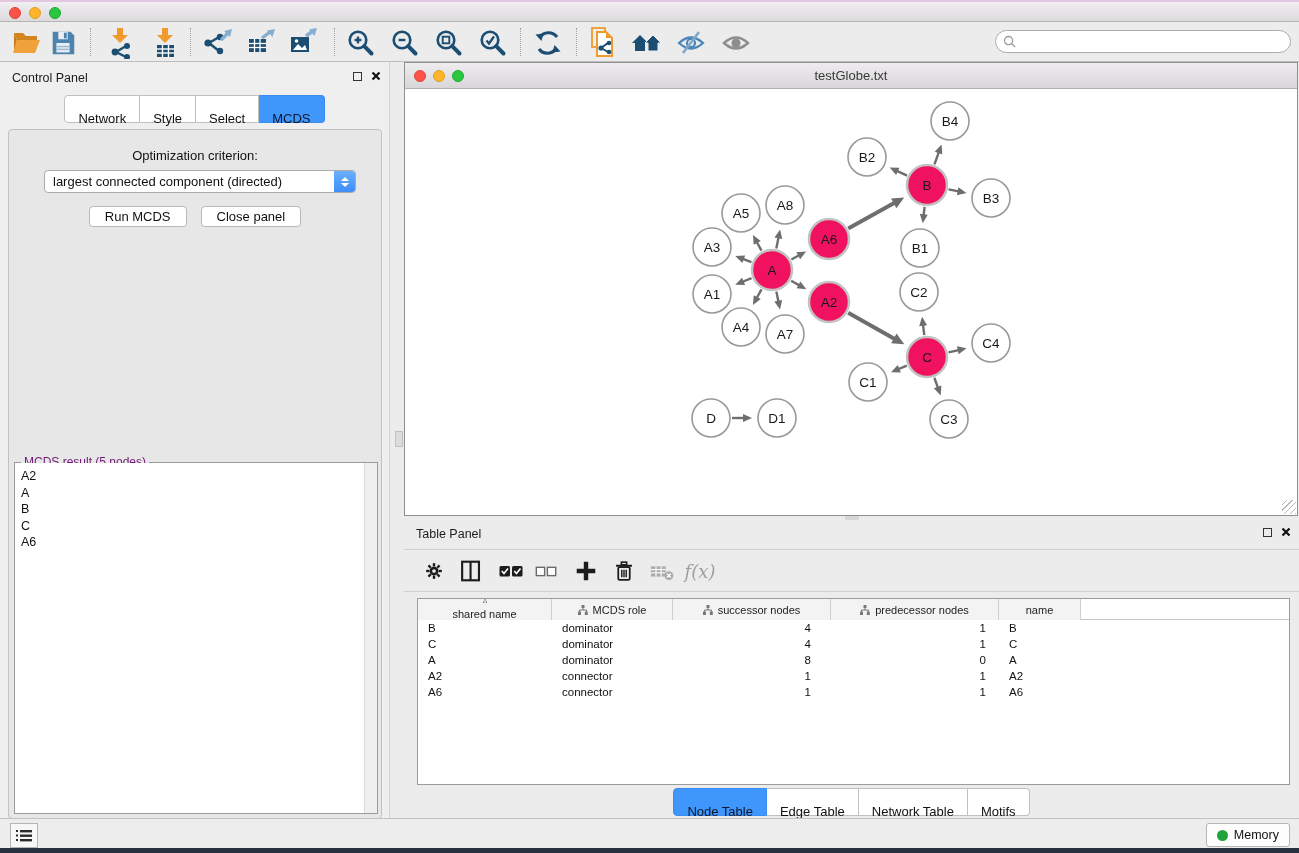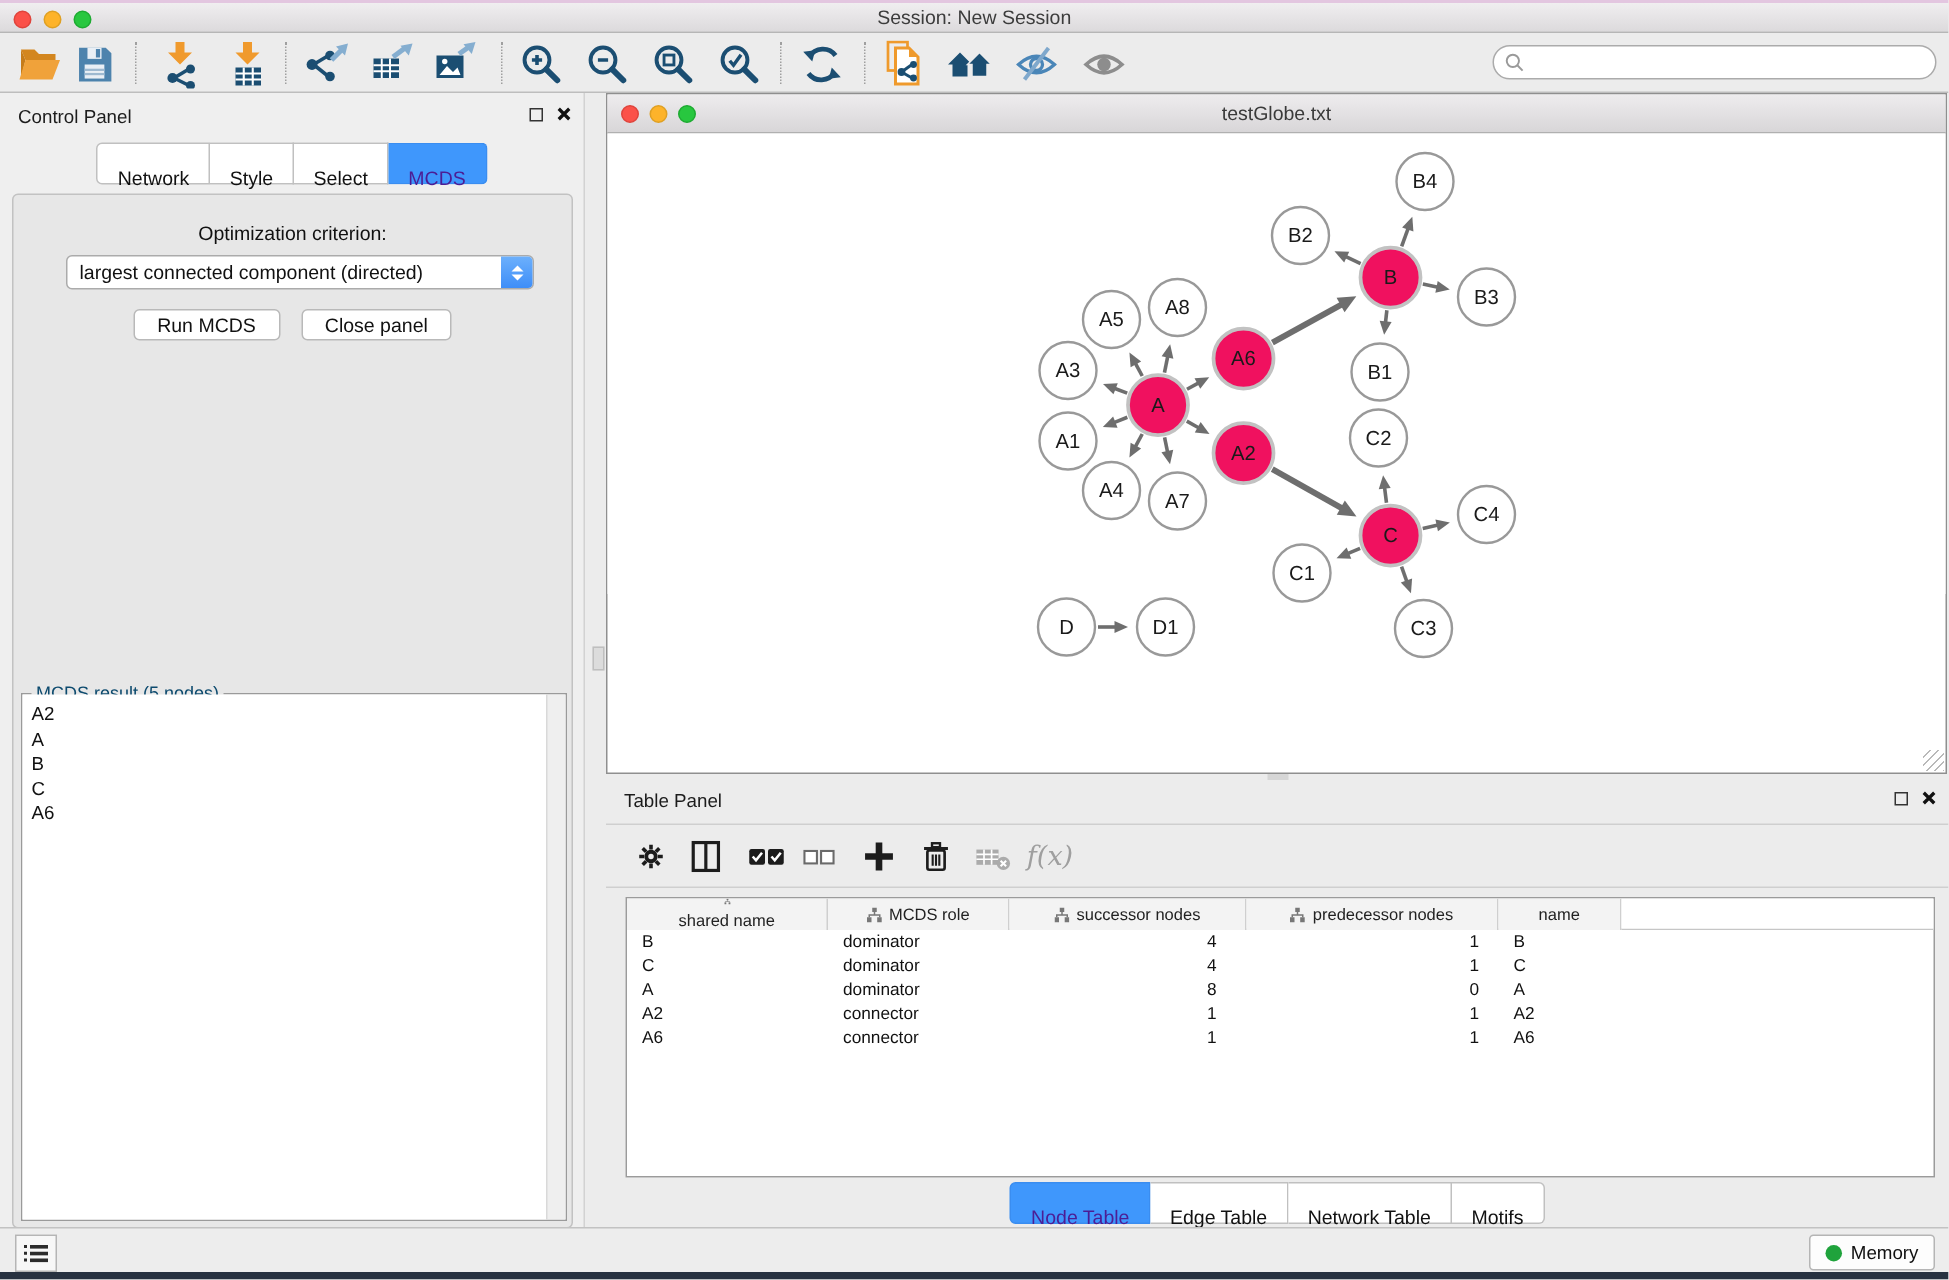--- a/index.html
+++ b/index.html
@@ -29,38 +29,38 @@
   
   .control-panel { left:0; top:62px; width:390px; height:756px; background:#efefef; border-right:1px solid #d2d2d2; }
   .panel-title { position:absolute; left:12px; top:9px; font-size:12.5px; color:#1c1c1c; }
   .panel-icons { position:absolute; right:8px; top:9px; display:flex; gap:9px; align-items:center; }
   .float-box { width:9px; height:9px; border:1.4px solid #333; }
   .cp-tabs { position:absolute; left:0; top:33px; width:100%; display:flex; justify-content:center; }
   .tab { height:21px; line-height:19px; font-size:13px; color:#111; background:#fff;
     border:1px solid #c0c0c0; border-left:none; padding:13px 13px; text-align:center; cursor:default; }
   .tab.first { border-left:1px solid #c0c0c0; border-radius:4px 0 0 4px; }
   .tab.last { border-radius:0 4px 4px 0; }
-  .tab.selected { background:#3f97fc; border-color:#3a8df0; color:#4c1d95; }
+  .tab.selected { background:#3f97fc; border-color:#3a8df0; color:#0f172a; }
   .cp-box { position:absolute; left:8px; top:67px; width:374px; height:690px; background:#e7e7e7;
     border:1px solid #c2c2c2; border-radius:4px; }
   .opt-label { position:absolute; left:0; top:18px; width:100%; text-align:center; font-size:13px; color:#111; }
   .dropdown { position:absolute; left:35px; top:40px; width:312px; height:23px; background:#fff;
     border:1px solid #ababab; border-radius:4px; display:flex; align-items:center; }
   .dropdown .dd-text { flex:1; font-size:13px; color:#111; padding-left:8px; white-space:nowrap; overflow:hidden; }
   .dd-stepper { width:21px; height:21px; border-radius:0 3px 3px 0;
     background:linear-gradient(#6cb0fc,#3e8ef8); display:flex; flex-direction:column; align-items:center; justify-content:center; gap:2px; }
   .chev { width:0; height:0; border-left:4px solid transparent; border-right:4px solid transparent; }
   .chev.up { border-bottom:4.5px solid #fff; }
   .chev.down { border-top:4.5px solid #fff; }
   .cp-buttons { position:absolute; left:0; top:76px; width:100%; display:flex; justify-content:center; gap:14px; }
   .btn { height:21px; line-height:19px; background:#fff; border:1px solid #b9b9b9; border-radius:4px;
     font-size:13px; color:#111; padding:0 15px; cursor:default; font-family:"Liberation Sans",sans-serif; }
   .result-fieldset { position:absolute; left:5px; top:332px; width:364px; height:352px;
     border:1px solid #9a9a9a; background:#fff; }
-  .result-legend { position:absolute; left:6px; top:-8px; background:#e7e7e7; font-size:12px; color:#0c4a6e; padding:0 3px; }
+  .result-legend { position:absolute; left:6px; top:-8px; background:#e7e7e7; font-size:12px; color:#701a75; padding:0 3px; }
   .result-list { position:absolute; left:0; top:0; bottom:0; right:13px; background:#fff; padding:5px 0 0 6px; overflow:hidden; }
   .result-item { font-size:12.5px; color:#111; line-height:16.5px; }
   .result-scroll { position:absolute; top:0; right:0; bottom:0; width:13px; background:#efefef; border-left:1px solid #d9d9d9; }
 
   
   .net-window { left:404px; top:62px; width:894px; height:454px; background:#fff; border:1px solid #8f8f8f; }
   .net-titlebar { position:absolute; left:0; top:0; width:100%; height:26px;
     background:linear-gradient(#eeecee,#d8d6d8); border-bottom:1px solid #b0b0b0; }
   .net-titlebar .title { width:100%; text-align:center; line-height:25px; font-size:13px; color:#3a3a3a; }
   .net-lights { left:9px; top:7px; display:flex; gap:7px; }
@@ -96,21 +96,20 @@
 </style>
 </head>
 <body>
 
 <div class="abs titlebar">
   <div class="abs lights">
     <div class="light red"></div>
     <div class="light yellow"></div>
     <div class="light green"></div>
   </div>
-  <div class="title">Session: New Session</div>
 </div>
 
 <div class="abs toolbar">
   <div class="tbtn" style="left:10px">
     <svg width="32" height="32" viewBox="0 0 32 32">
         <path d="M3 6h9l3 3h11v4H6z" fill="#d3861f"></path>
         <path d="M3 6v19l3-12z" fill="#c67c1a"></path>
         <path d="M6 13h23l-5 13H2z" fill="#f0a23a"></path>
       </svg>
   </div>

